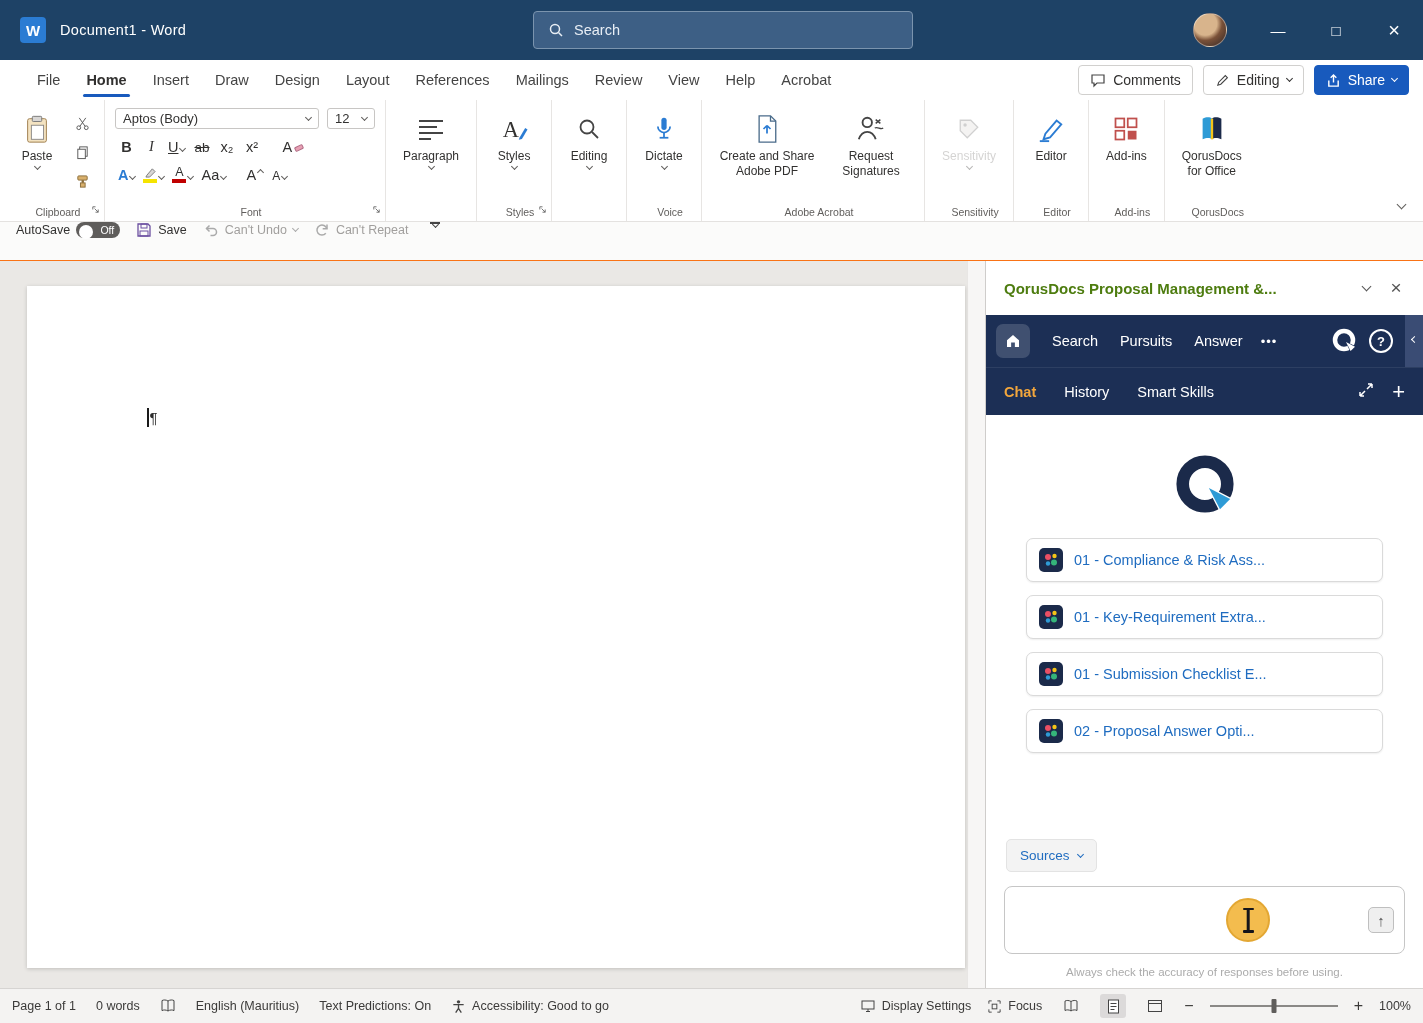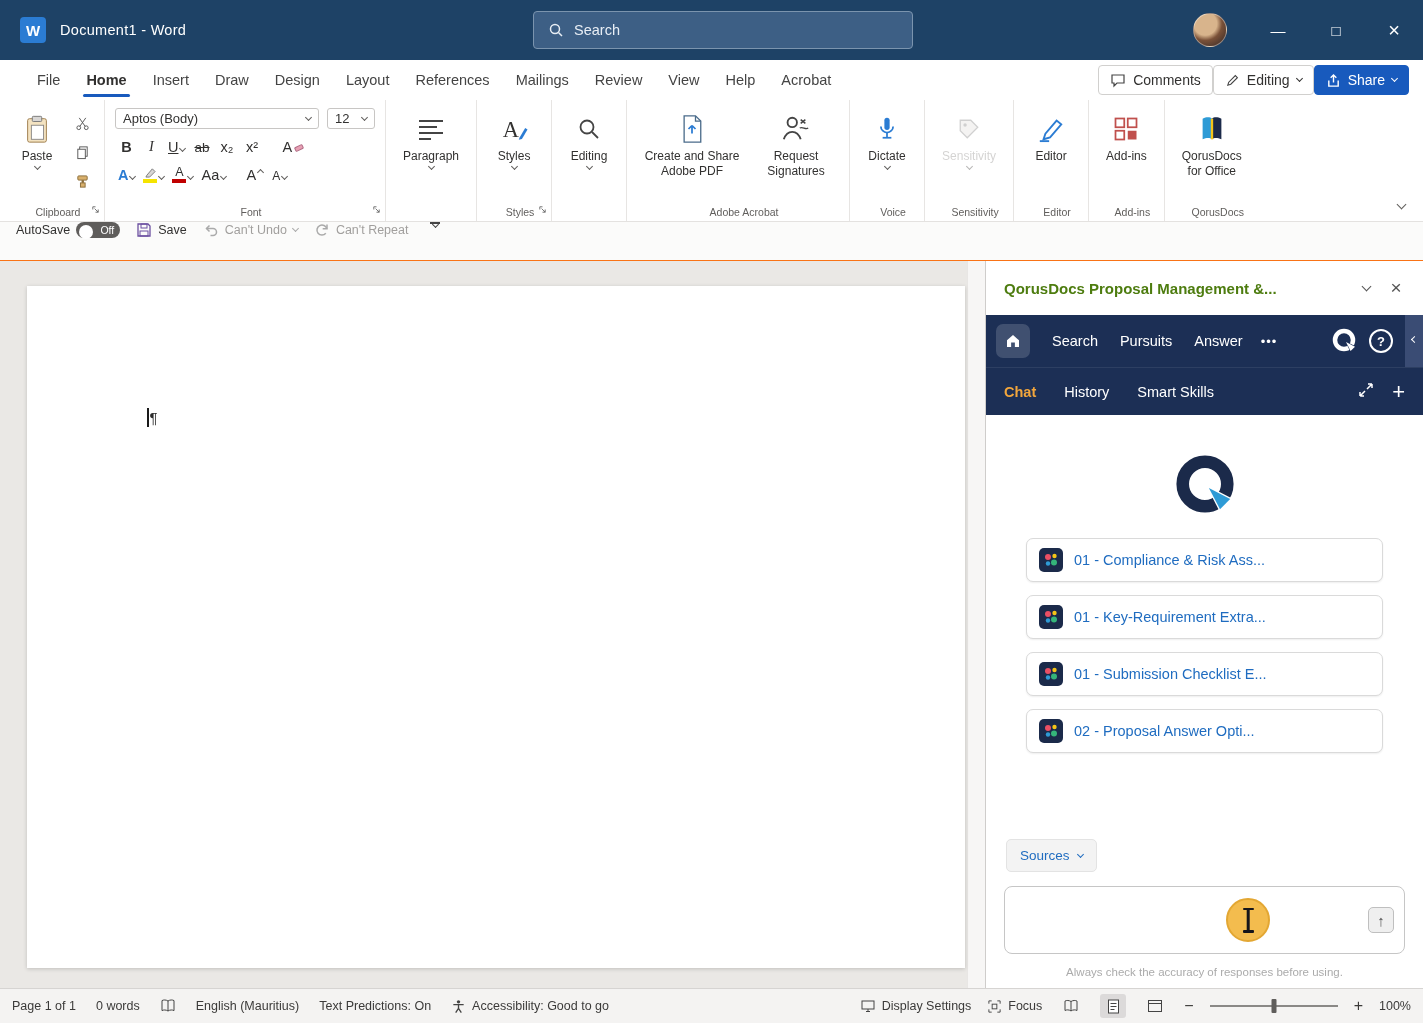--- a/index.html
+++ b/index.html
@@ -30,21 +30,21 @@
   .winbtn { width:58px; height:60px; display:flex; align-items:center; justify-content:center;
             color:#fff; font-size:15px; }
   .winbtn span { pointer-events:none; }
 
   
   .tabrow { height:40px; background:#fff; display:flex; align-items:center; padding:0 14px 0 24px; flex:0 0 auto; }
   .tab { padding:16px 13px; height:100%; display:flex; align-items:center; font-size:14.5px; color:#444; position:relative; }
   .tab.active { font-weight:bold; color:#323130; }
   .tab.active::after { content:""; position:absolute; left:10px; right:10px; bottom:3px; height:3px;
                        background:#185abd; border-radius:2px; }
-  .tab-actions { margin-left:auto; display:flex; align-items:flex-end; }
+  .tab-actions { margin-left:auto; display:flex; align-items:flex-end; gap:10px; }
   .pillbtn { display:flex; align-items:center; gap:7px; border:1px solid #d1d0ce; border-radius:4px;
              background:#fff; padding:6px 11px; font-size:14px; color:#323130; }
   .pillbtn.share { background:#185abd; border-color:#185abd; color:#fff; }
 
   
   .ribbon { height:122px; background:#fff; display:flex; border-bottom:1px solid #e4e2e0; flex:0 0 auto; position:relative; }
   .rgroup { position:relative; border-right:1px solid #e7e5e3; padding:8px 10px 20px; display:flex; gap:6px; }
   .rgroup-label { position:absolute; left:12px; right:0; bottom:3px; text-align:center;
                   font-size:10.5px; color:#605e5c; }
   .launcher { position:absolute; right:4px; bottom:4px; }
@@ -391,20 +391,36 @@
             <circle cx="11" cy="11" r="6.5" fill="none" stroke="#444" stroke-width="1.8"></circle>
             <line x1="16" y1="16" x2="22" y2="22" stroke="#444" stroke-width="1.8"></line>
           </svg>
       </span>
       <span>Editing</span>
       <span class="chev sm"></span>
     </div>
   </div>
 
   <div class="rgroup">
+    <div class="bigbtn">
+      <span class="bicon">
+        <svg width="28" height="30" viewBox="0 0 32 32">
+            <rect x="13" y="3" width="6" height="14" rx="3" fill="#2b7cd3"></rect>
+            <path d="M9 13 a7 7 0 0 0 14 0" fill="none" stroke="#2b7cd3" stroke-width="2"></path>
+            <line x1="16" y1="20.5" x2="16" y2="26" stroke="#2b7cd3" stroke-width="2"></line>
+            <line x1="11" y1="26" x2="21" y2="26" stroke="#2b7cd3" stroke-width="2"></line>
+          </svg>
+      </span>
+      <span>Dictate</span>
+      <span class="chev sm"></span>
+    </div>
+    <div class="rgroup-label">Voice</div>
+  </div>
+
+  <div class="rgroup">
     <div class="bigbtn" style="min-width:110px;">
       <span class="bicon">
         <svg width="28" height="32" viewBox="0 0 32 34">
             <path d="M7 2 h13 l6 6 v24 h-19 z" fill="#fff" stroke="#4a6b8a" stroke-width="1.5"></path>
             <path d="M20 2 v6 h6" fill="none" stroke="#4a6b8a" stroke-width="1.5"></path>
             <path d="M16 22 v-9 m0 0 l-4 4 m4-4 l4 4" stroke="#2b7cd3" fill="none" stroke-width="2"></path>
           </svg>
       </span>
       <span><span>Create and Share</span><br><span>Adobe PDF</span></span>
     </div>
@@ -413,36 +429,20 @@
         <svg width="30" height="30" viewBox="0 0 32 32">
             <circle cx="12" cy="9" r="5" fill="none" stroke="#444" stroke-width="2"></circle>
             <path d="M3 27 c2-6 5.5-8 9-8 s7 2 9 8" fill="none" stroke="#444" stroke-width="2"></path>
             <path d="M21 10 l5 -4 M21 6 l5 4" stroke="#444" stroke-width="1.6"></path>
             <path d="M20 15 c3-2 6 2 9 0" fill="none" stroke="#444" stroke-width="1.4"></path>
           </svg>
       </span>
       <span><span>Request</span><br><span>Signatures</span></span>
     </div>
     <div class="rgroup-label">Adobe Acrobat</div>
-  </div>
-
-  <div class="rgroup">
-    <div class="bigbtn">
-      <span class="bicon">
-        <svg width="28" height="30" viewBox="0 0 32 32">
-            <rect x="13" y="3" width="6" height="14" rx="3" fill="#2b7cd3"></rect>
-            <path d="M9 13 a7 7 0 0 0 14 0" fill="none" stroke="#2b7cd3" stroke-width="2"></path>
-            <line x1="16" y1="20.5" x2="16" y2="26" stroke="#2b7cd3" stroke-width="2"></line>
-            <line x1="11" y1="26" x2="21" y2="26" stroke="#2b7cd3" stroke-width="2"></line>
-          </svg>
-      </span>
-      <span>Dictate</span>
-      <span class="chev sm"></span>
-    </div>
-    <div class="rgroup-label">Voice</div>
   </div>
 
   <div class="rgroup">
     <div class="bigbtn disabled">
       <span class="bicon">
         <svg width="28" height="28" viewBox="0 0 32 32">
             <path d="M6 6 h12 l8 8 -12 12 -8 -8 z" fill="#e8e6e4" stroke="#999" stroke-width="1.5"></path>
             <circle cx="11.5" cy="11.5" r="2" fill="#999"></circle>
           </svg>
       </span>

